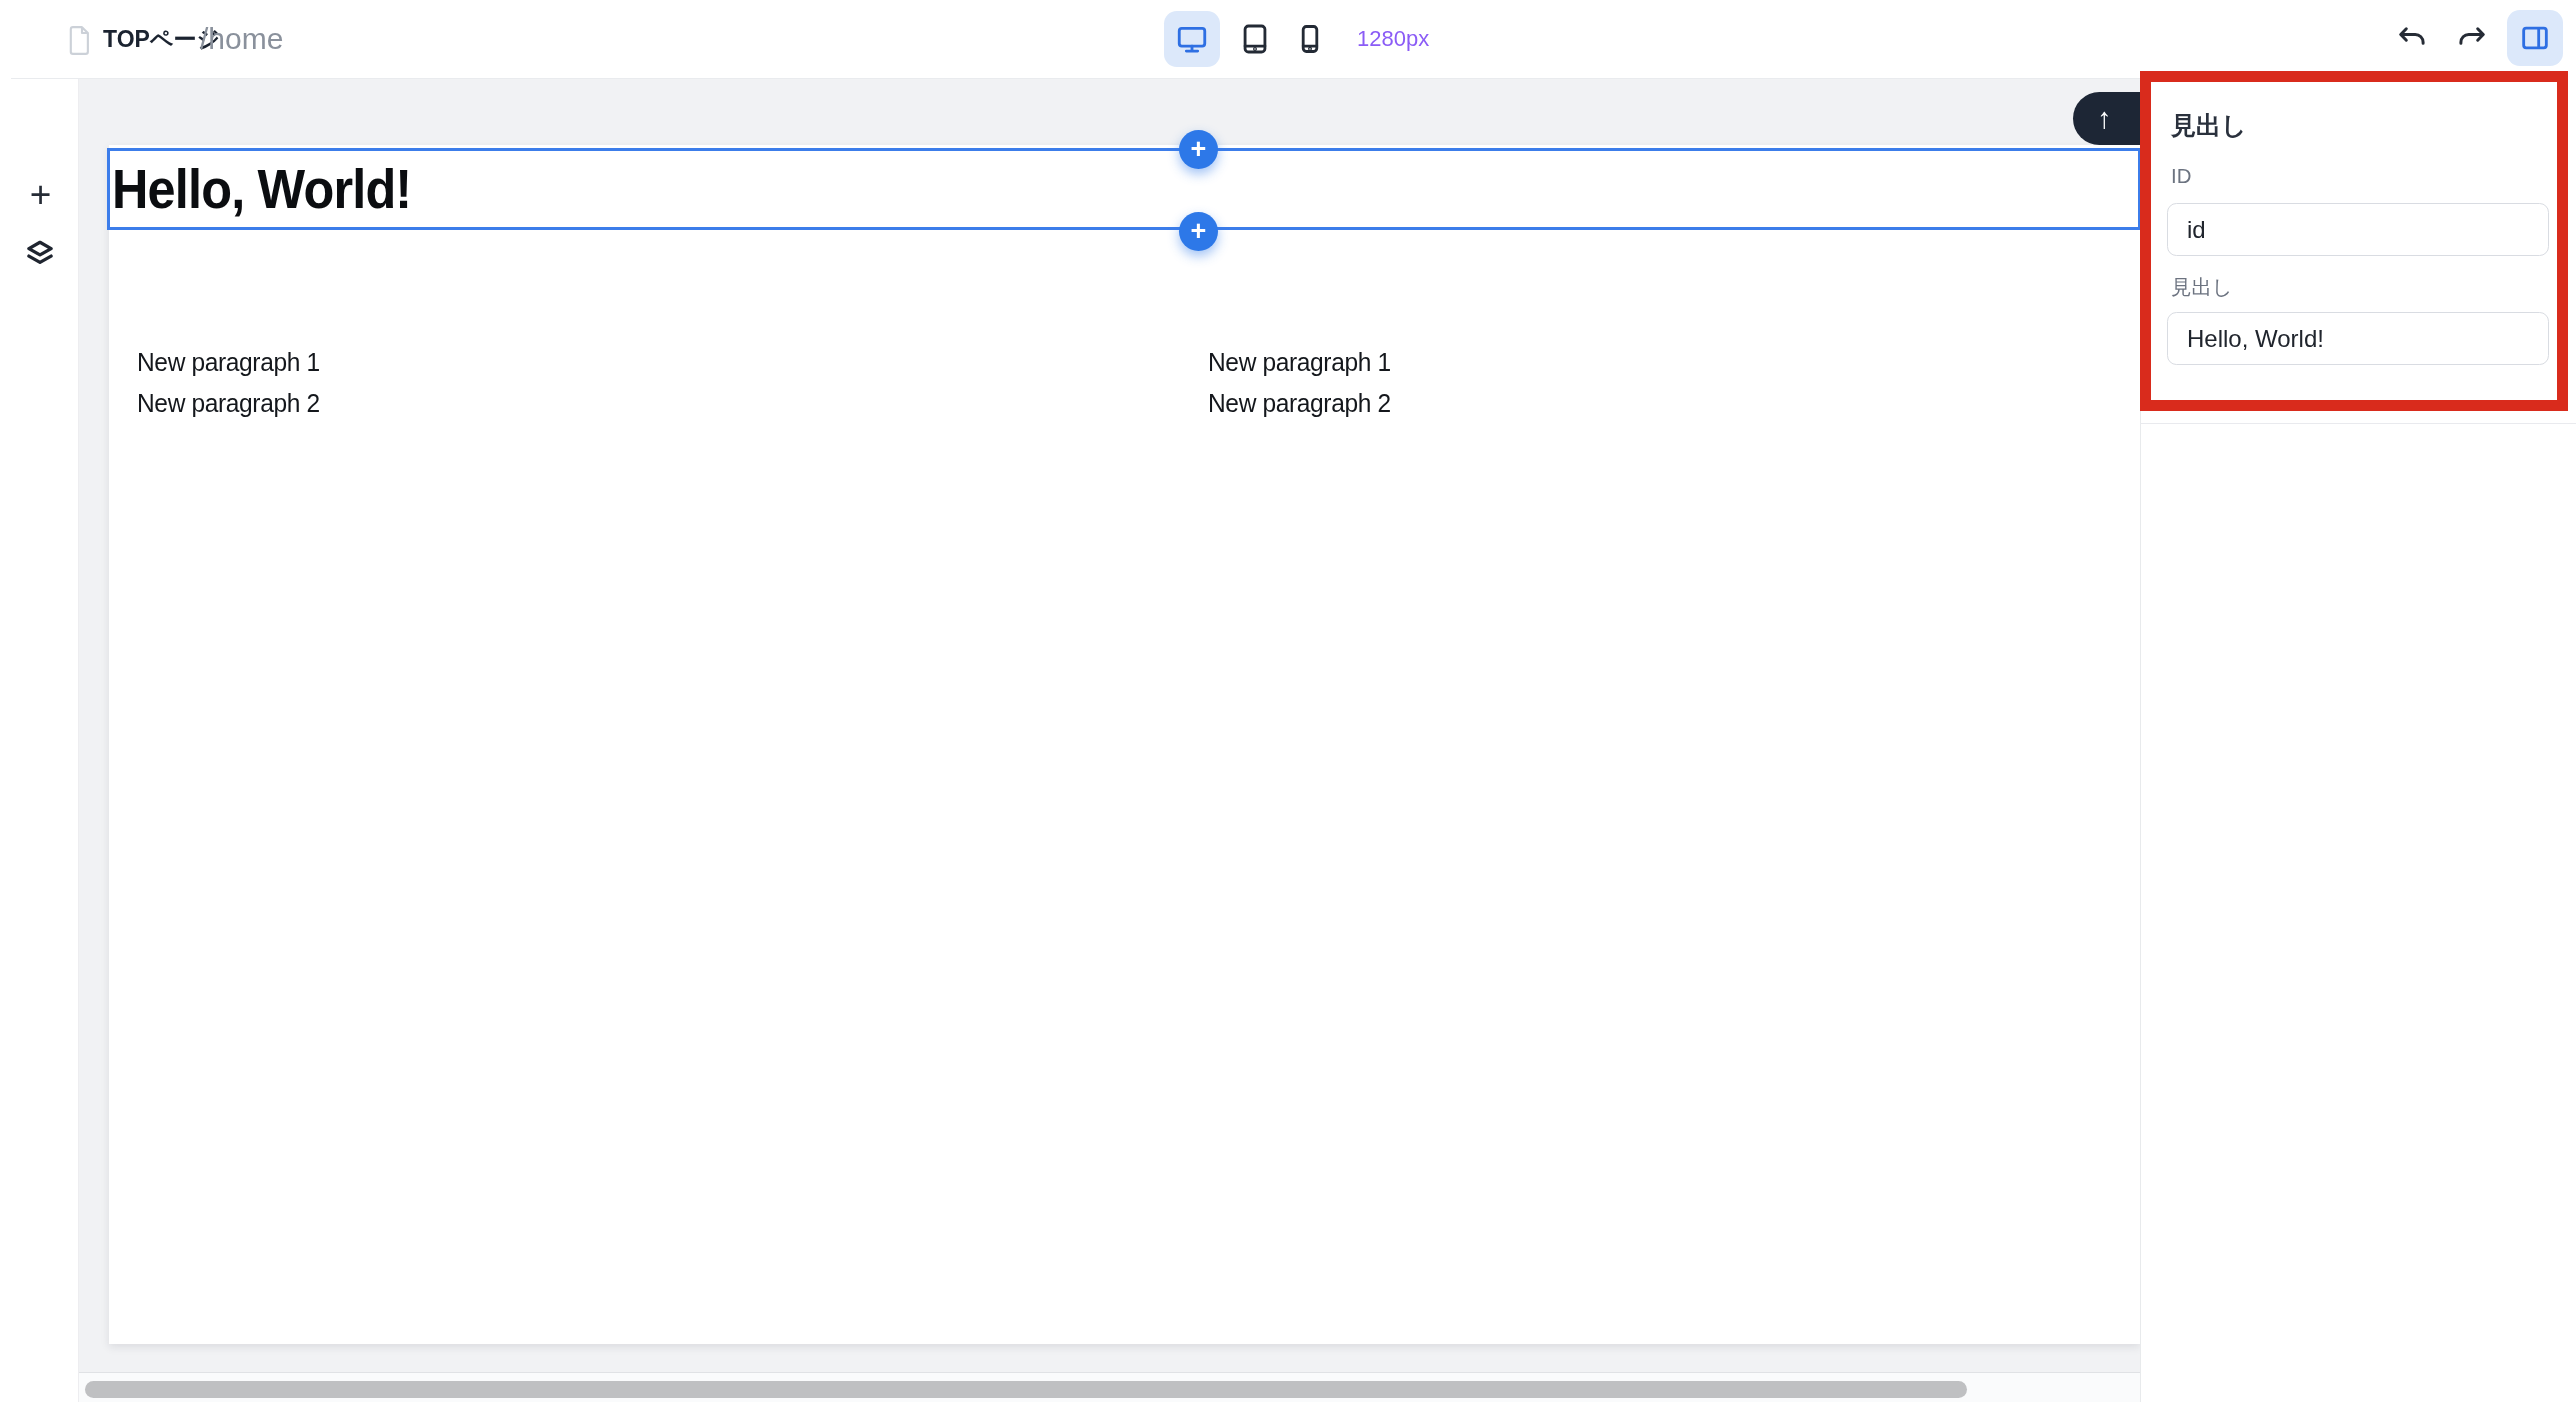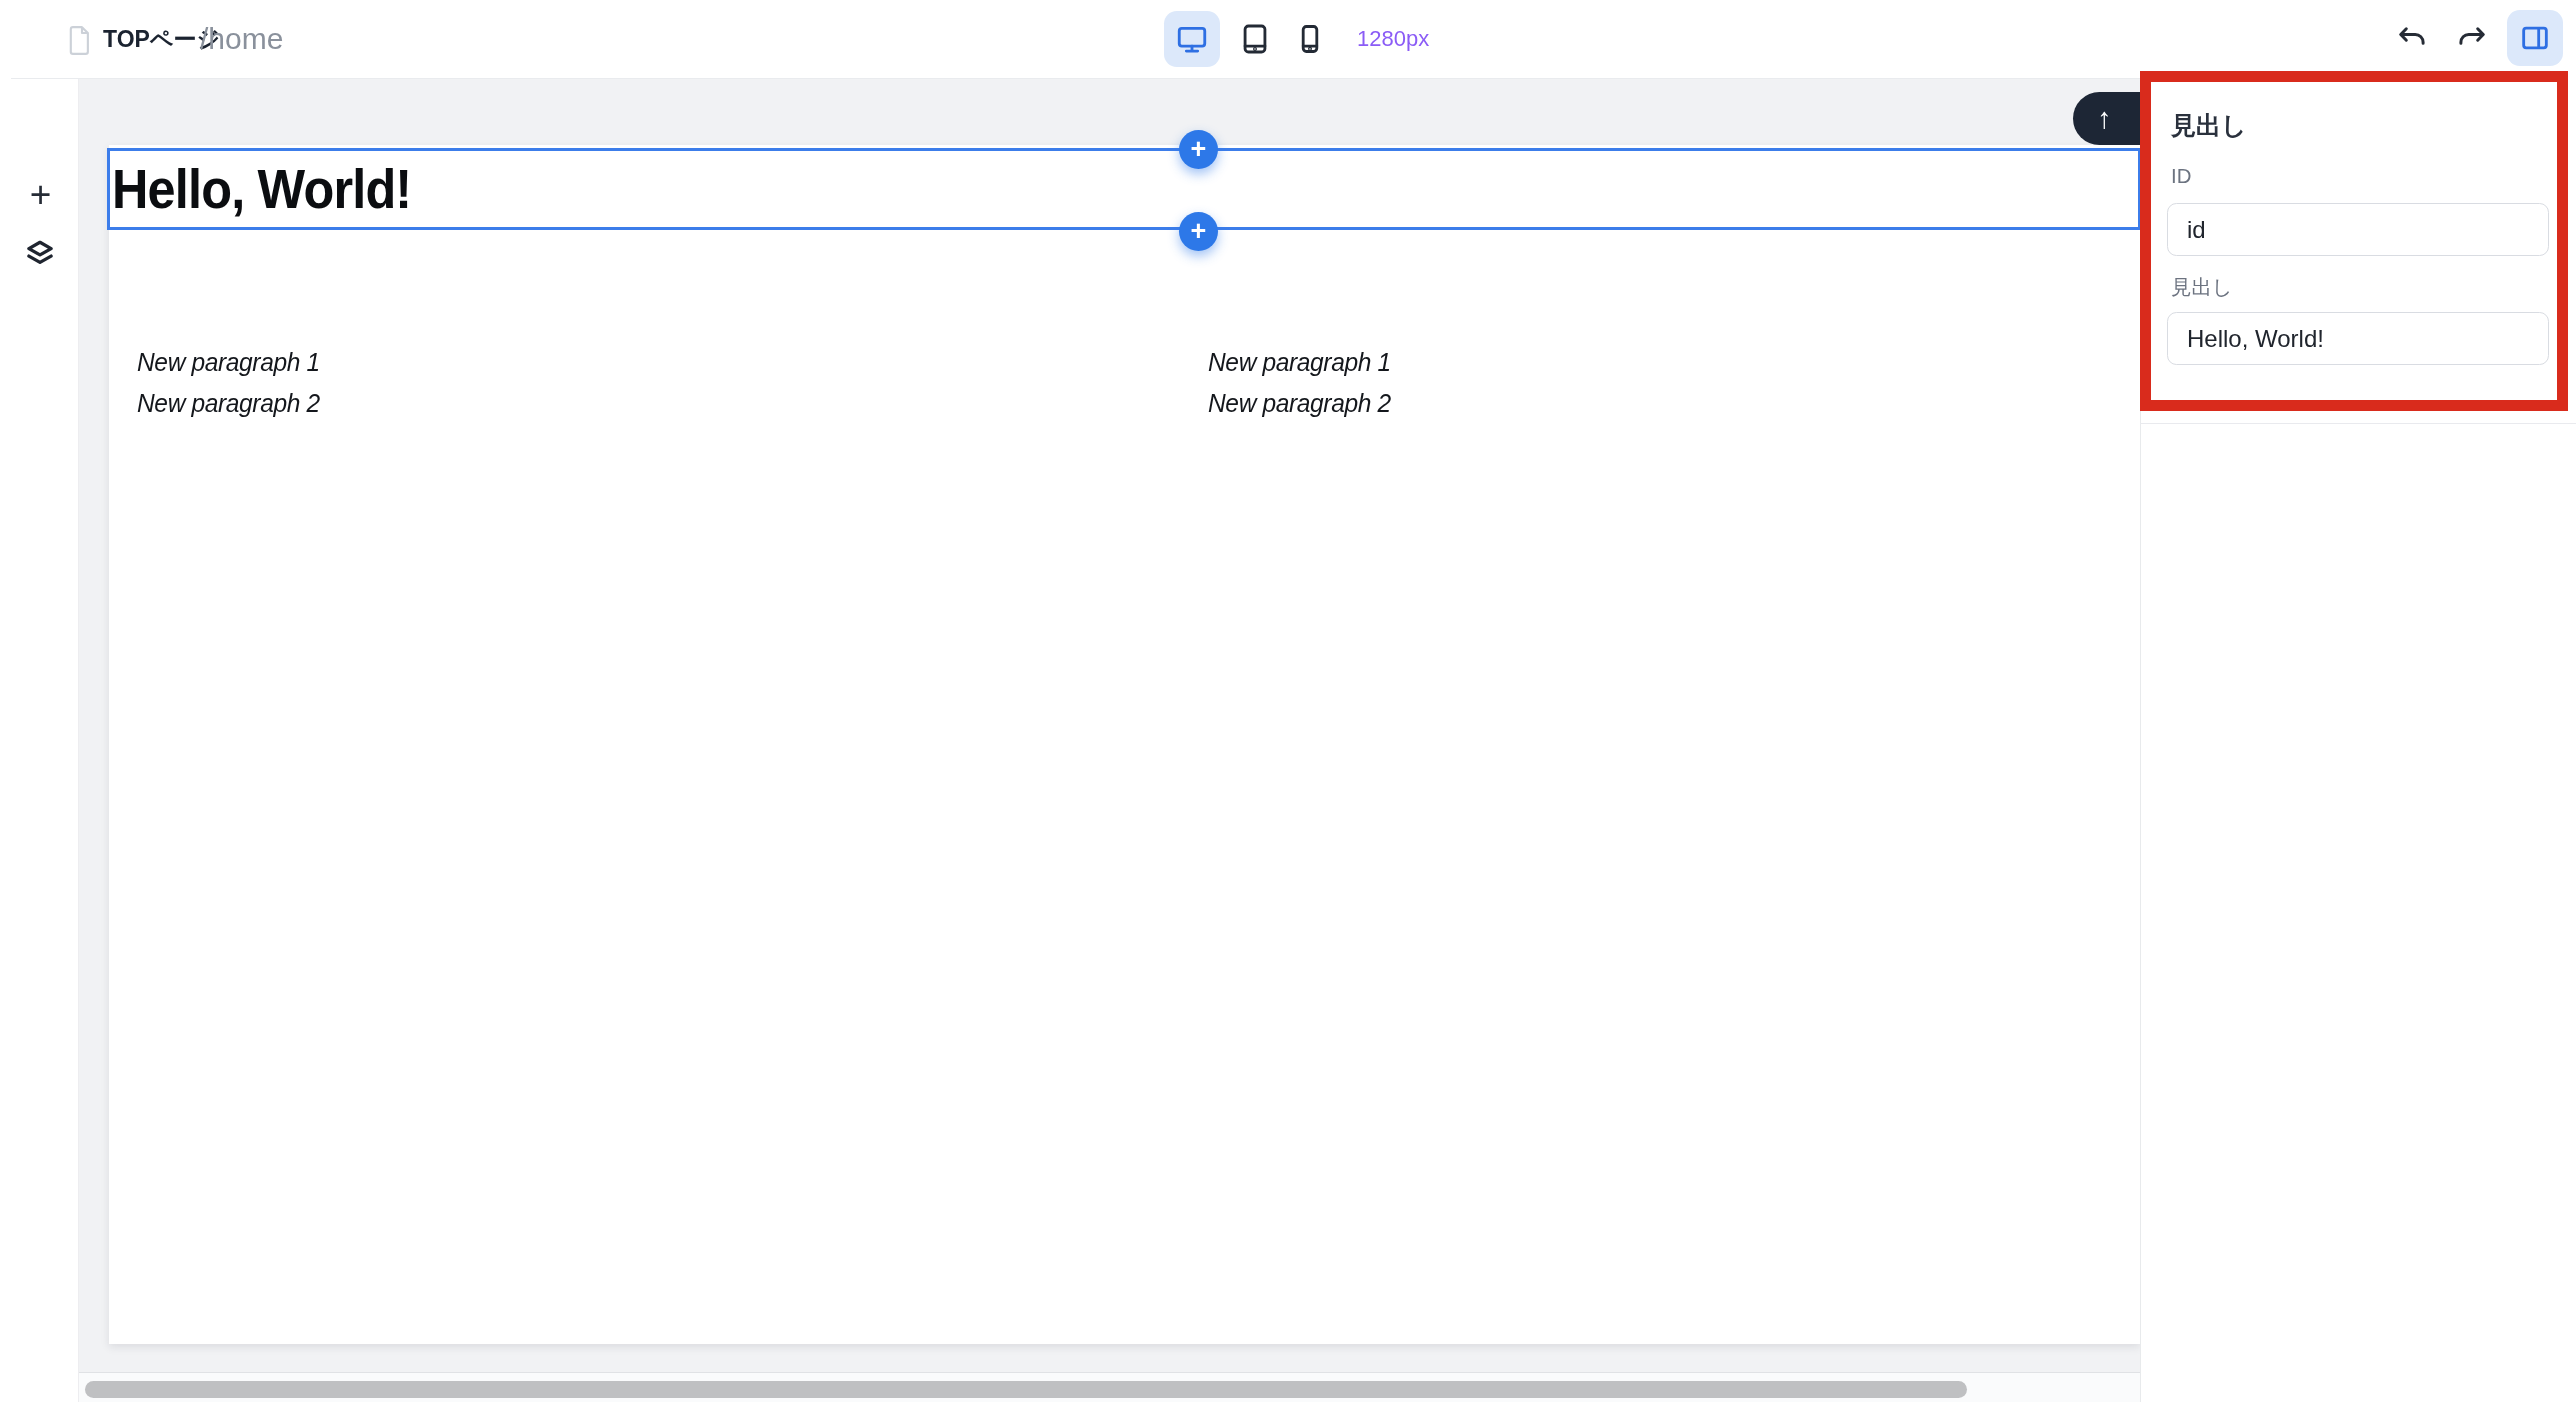--- a/index.html
+++ b/index.html
@@ -36,21 +36,21 @@
   
   .canvas{left:79px;top:79px;width:2061px;height:1323px;background:#f1f2f4;z-index:1;}
   .page{left:109px;top:145px;width:2031px;height:1199px;background:#ffffff;
         box-shadow:0 3.4px 8.5px rgba(25,30,45,0.10);z-index:2;overflow:hidden;}
   .sel-outline{left:107px;top:148px;width:2034px;height:82px;border:3.4px solid #3c7dea;z-index:4;pointer-events:none;}
   .h1{left:112px;top:150px;width:1959px;height:78px;line-height:78px;font-size:56px;font-weight:700;color:#0b0d10;z-index:3;white-space:nowrap;}
   .cond{display:inline-block;transform:scaleX(0.9);transform-origin:0 50%;letter-spacing:-0.9px;}
   .condp{display:inline-block;transform:scaleX(0.93);transform-origin:0 50%;letter-spacing:-0.4px;}
   .para{left:112px;width:1022px;height:41px;line-height:41px;font-size:26.4px;color:#14171c;z-index:3;white-space:nowrap;}
   .p1{top:241px;} .p2{top:282px;}
-  .cols{left:109px;top:342px;width:2142px;z-index:3;display:grid;grid-template-columns:1071px 1071px;font-style:italic;}
+  .cols{left:109px;top:342px;width:2142px;z-index:3;display:grid;grid-template-columns:1071px 1071px;}
   .col{padding-left:28px;}
   .col-line{height:41px;line-height:41px;font-size:26.4px;color:#14171c;white-space:nowrap;}
 
   .plus-circle{width:39px;height:39px;border-radius:50%;background:#2d78e8;color:#ffffff;
                display:flex;align-items:center;justify-content:center;font-size:27px;font-weight:600;line-height:1;
                box-shadow:0 5.1px 12px rgba(45,120,232,0.45);z-index:5;}
   .pc-top{left:1179px;top:130px;}
   .pc-bottom{left:1179px;top:212px;}
 
   .up-pill{left:2073px;top:92px;width:78px;height:53px;border-radius:26.4px 0 0 26.4px;background:#1d2635;

